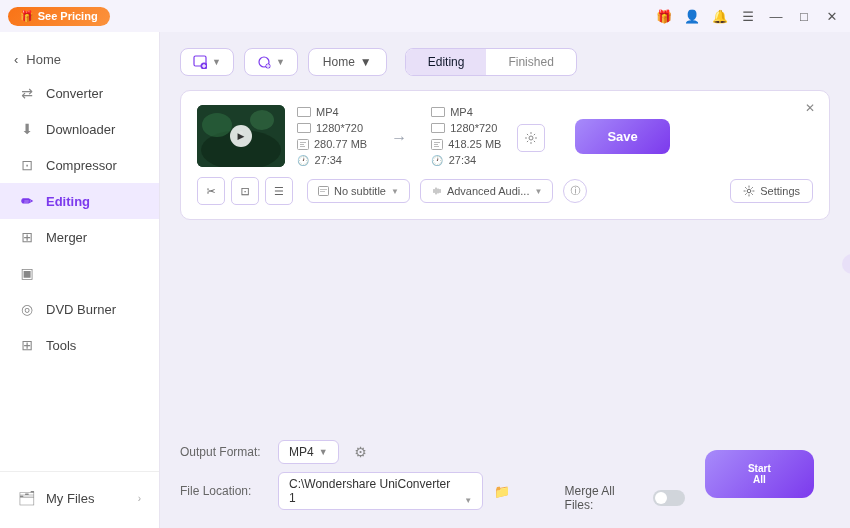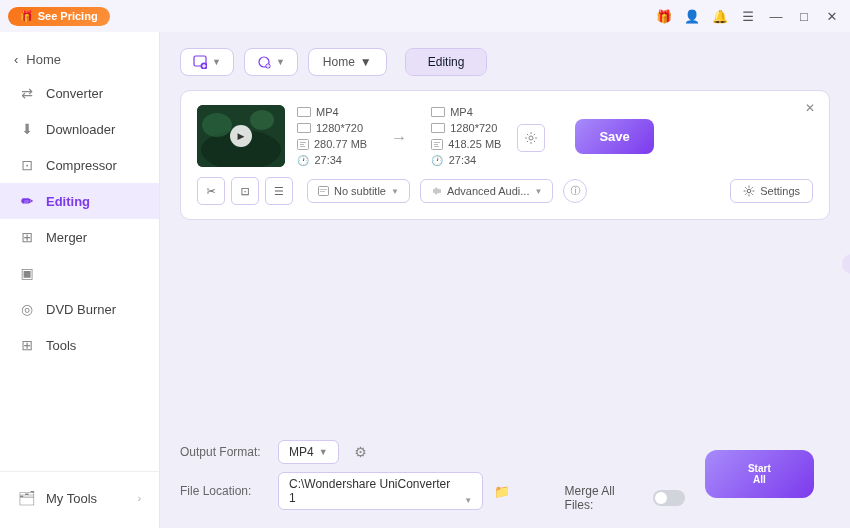--- a/index.html
+++ b/index.html
@@ -311,21 +311,21 @@
       padding: 0 24px;
       font-size: 16px;
       color: #9ca3af;
     }
 
     .save-btn {
       background: linear-gradient(135deg, #a78bfa, #7c3aed);
       color: white;
       border: none;
       border-radius: 8px;
-      padding: 10px 24px;
+      padding: 10px 32px;
       font-size: 13px;
       font-weight: 600;
       cursor: pointer;
       margin-left: auto;
     }
 
     .action-icons {
       display: flex;
       gap: 4px;
       margin-right: 10px;
@@ -561,21 +561,21 @@
       <span>DVD Burner</span>
     </div>
     <div class="sidebar-item">
       <span class="s-icon">⊞</span>
       <span>Tools</span>
     </div>
 
     <div class="sidebar-bottom">
       <div class="sidebar-item">
         <span class="s-icon">🗂</span>
-        <span>My Tools</span>
+        <span>My Files</span>
         <span style="margin-left:auto;font-size:10px;color:#aaa;">›</span>
       </div>
     </div>
 
     <div class="collapse-btn">‹</div>
   </div>
 
   <div class="main-content">
 
     <div class="toolbar">
@@ -599,20 +599,21 @@
         <span style="font-size:9px;color:#888;">▼</span>
       </button>
 
       <div class="edit-dropdown">
         <span>Home</span>
         <span class="chevron">▼</span>
       </div>
 
       <div class="tabs-group">
         <button class="tab-btn active">Editing</button>
+        <button class="tab-btn">Finished</button>
       </div>
     </div>
 
     <div class="video-card">
       <div class="video-card-close">✕</div>
 
       <div class="video-top">
 
         <div class="video-thumbnail">
           <div class="thumbnail-overlay"></div>

